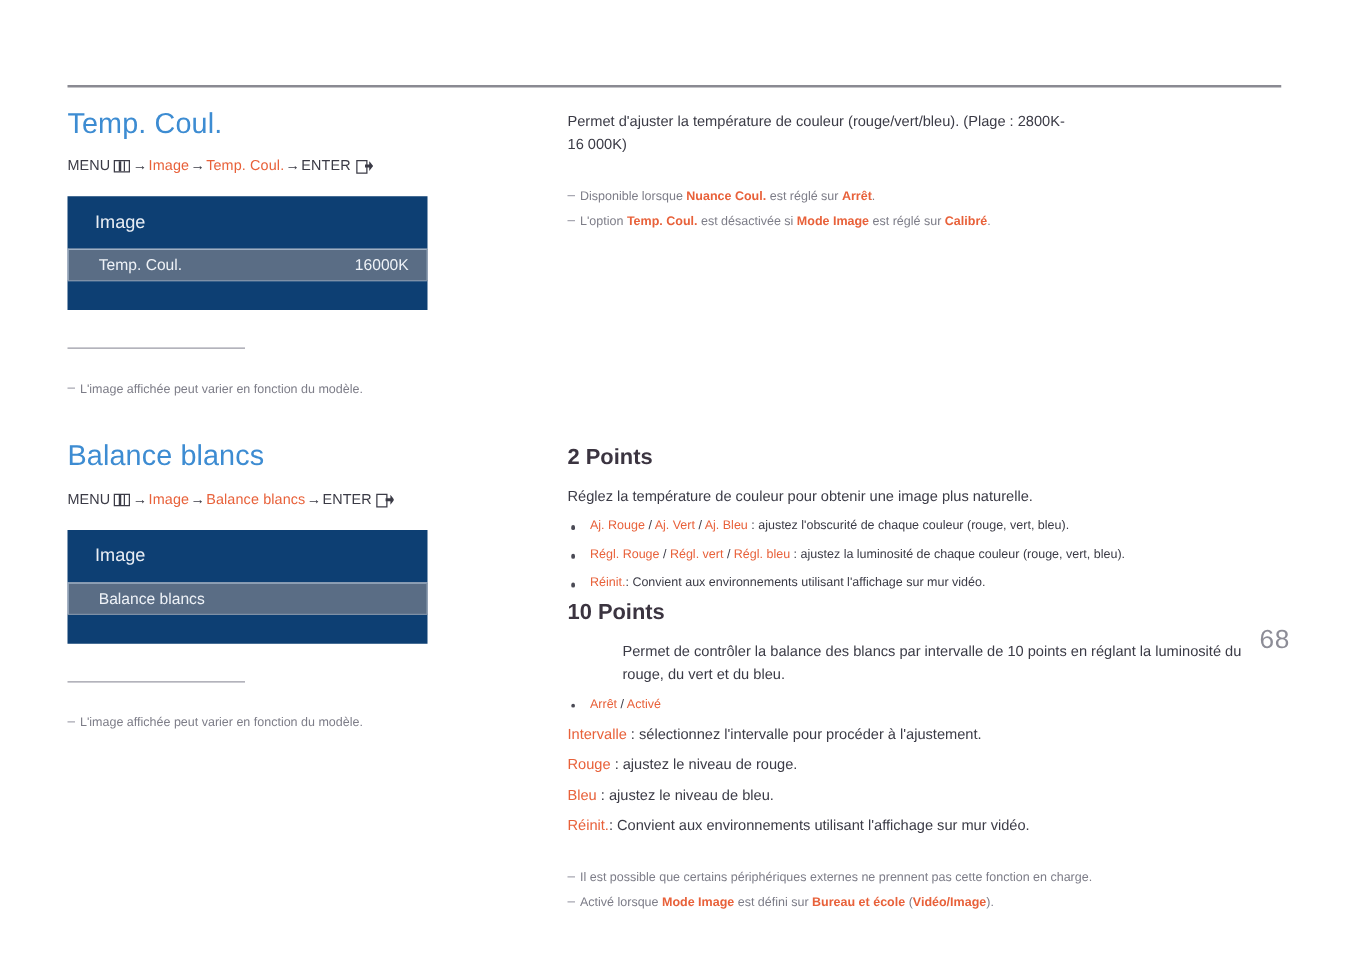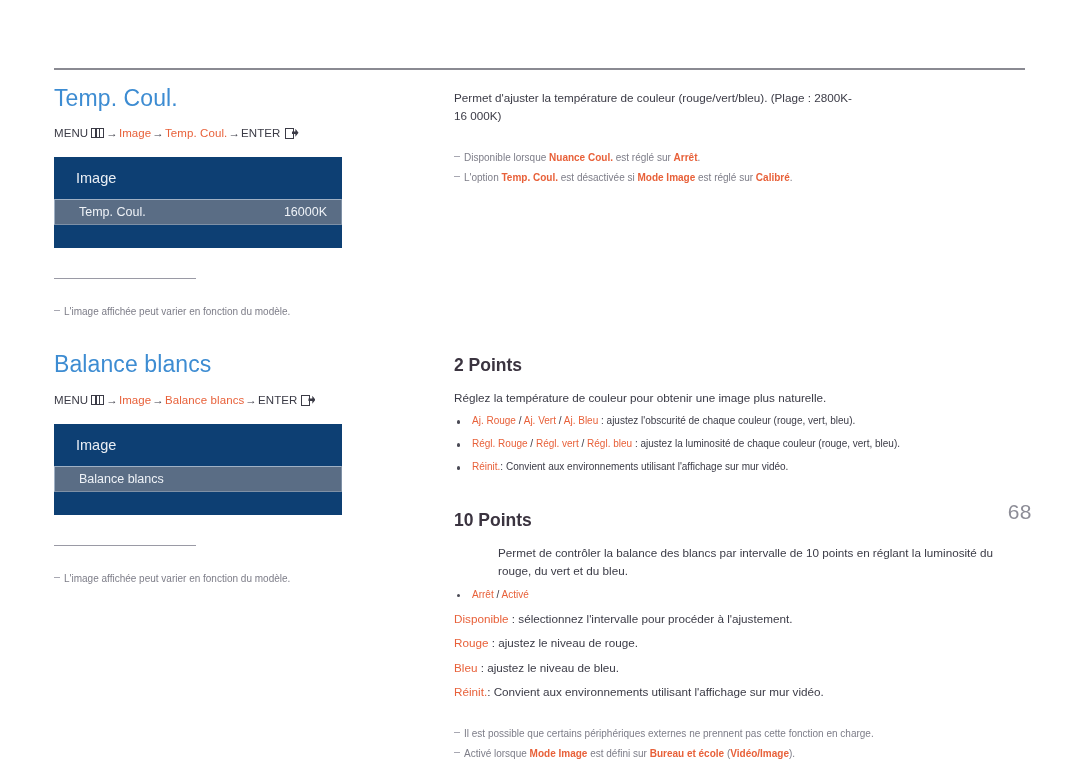--- a/index.html
+++ b/index.html
@@ -336,28 +336,28 @@
   <div class="col-right" style="top: 356px;">
     <h2 class="h-dark">2 Points</h2>
     <div class="body-text" style="margin-top: 14px;">Réglez la température de couleur pour obtenir une image plus naturelle.</div>
     <ul class="bullets">
       <li><span class="rich"><span class="accent">Aj. Rouge</span><span> / </span><span class="accent">Aj. Vert</span><span> / </span><span class="accent">Aj. Bleu</span><span> : ajustez l'obscurité de chaque couleur (rouge, vert, bleu).</span></span></li>
       <li><span class="rich"><span class="accent">Régl. Rouge</span><span> / </span><span class="accent">Régl. vert</span><span> / </span><span class="accent">Régl. bleu</span><span> : ajustez la luminosité de chaque couleur (rouge, vert, bleu).</span></span></li>
       <li><span class="rich"><span class="accent">Réinit.</span><span>: Convient aux environnements utilisant l'affichage sur mur vidéo.</span></span></li>
     </ul>
   </div>
 
-  <div class="col-right" style="top: 511px;">
+  <div class="col-right" style="top: 480px;">
     <h2 class="h-dark">10 Points</h2>
     <div class="body-text" style="margin-top: 14px; margin-left: 44px;">Permet de contrôler la balance des blancs par intervalle de 10 points en réglant la luminosité du rouge, du vert et du bleu.</div>
     <ul class="bullets">
       <li><span class="rich"><span class="accent">Arrêt</span><span> / </span><span class="accent">Activé</span></span></li>
     </ul>
     <div>
-      <div class="line-item"><span class="rich"><span class="accent">Disponible</span><span> : sélectionnez l'intervalle pour procéder à l'ajustement.</span></span></div>
+      <div class="line-item"><span class="rich"><span class="accent">Intervalle</span><span> : sélectionnez l'intervalle pour procéder à l'ajustement.</span></span></div>
       <div class="line-item"><span class="rich"><span class="accent">Rouge</span><span> : ajustez le niveau de rouge.</span></span></div>
       <div class="line-item"><span class="rich"><span class="accent">Bleu</span><span> : ajustez le niveau de bleu.</span></span></div>
       <div class="line-item"><span class="rich"><span class="accent">Réinit.</span><span>: Convient aux environnements utilisant l'affichage sur mur vidéo.</span></span></div>
     </div>
     <div style="margin-top: 2px;">
       <div class="note">
         <span class="dash"></span>
         <span class="rich"><span>Il est possible que certains périphériques externes ne prennent pas cette fonction en charge.</span></span>
       </div>
       <div class="note" style="margin-top: 5px;">

